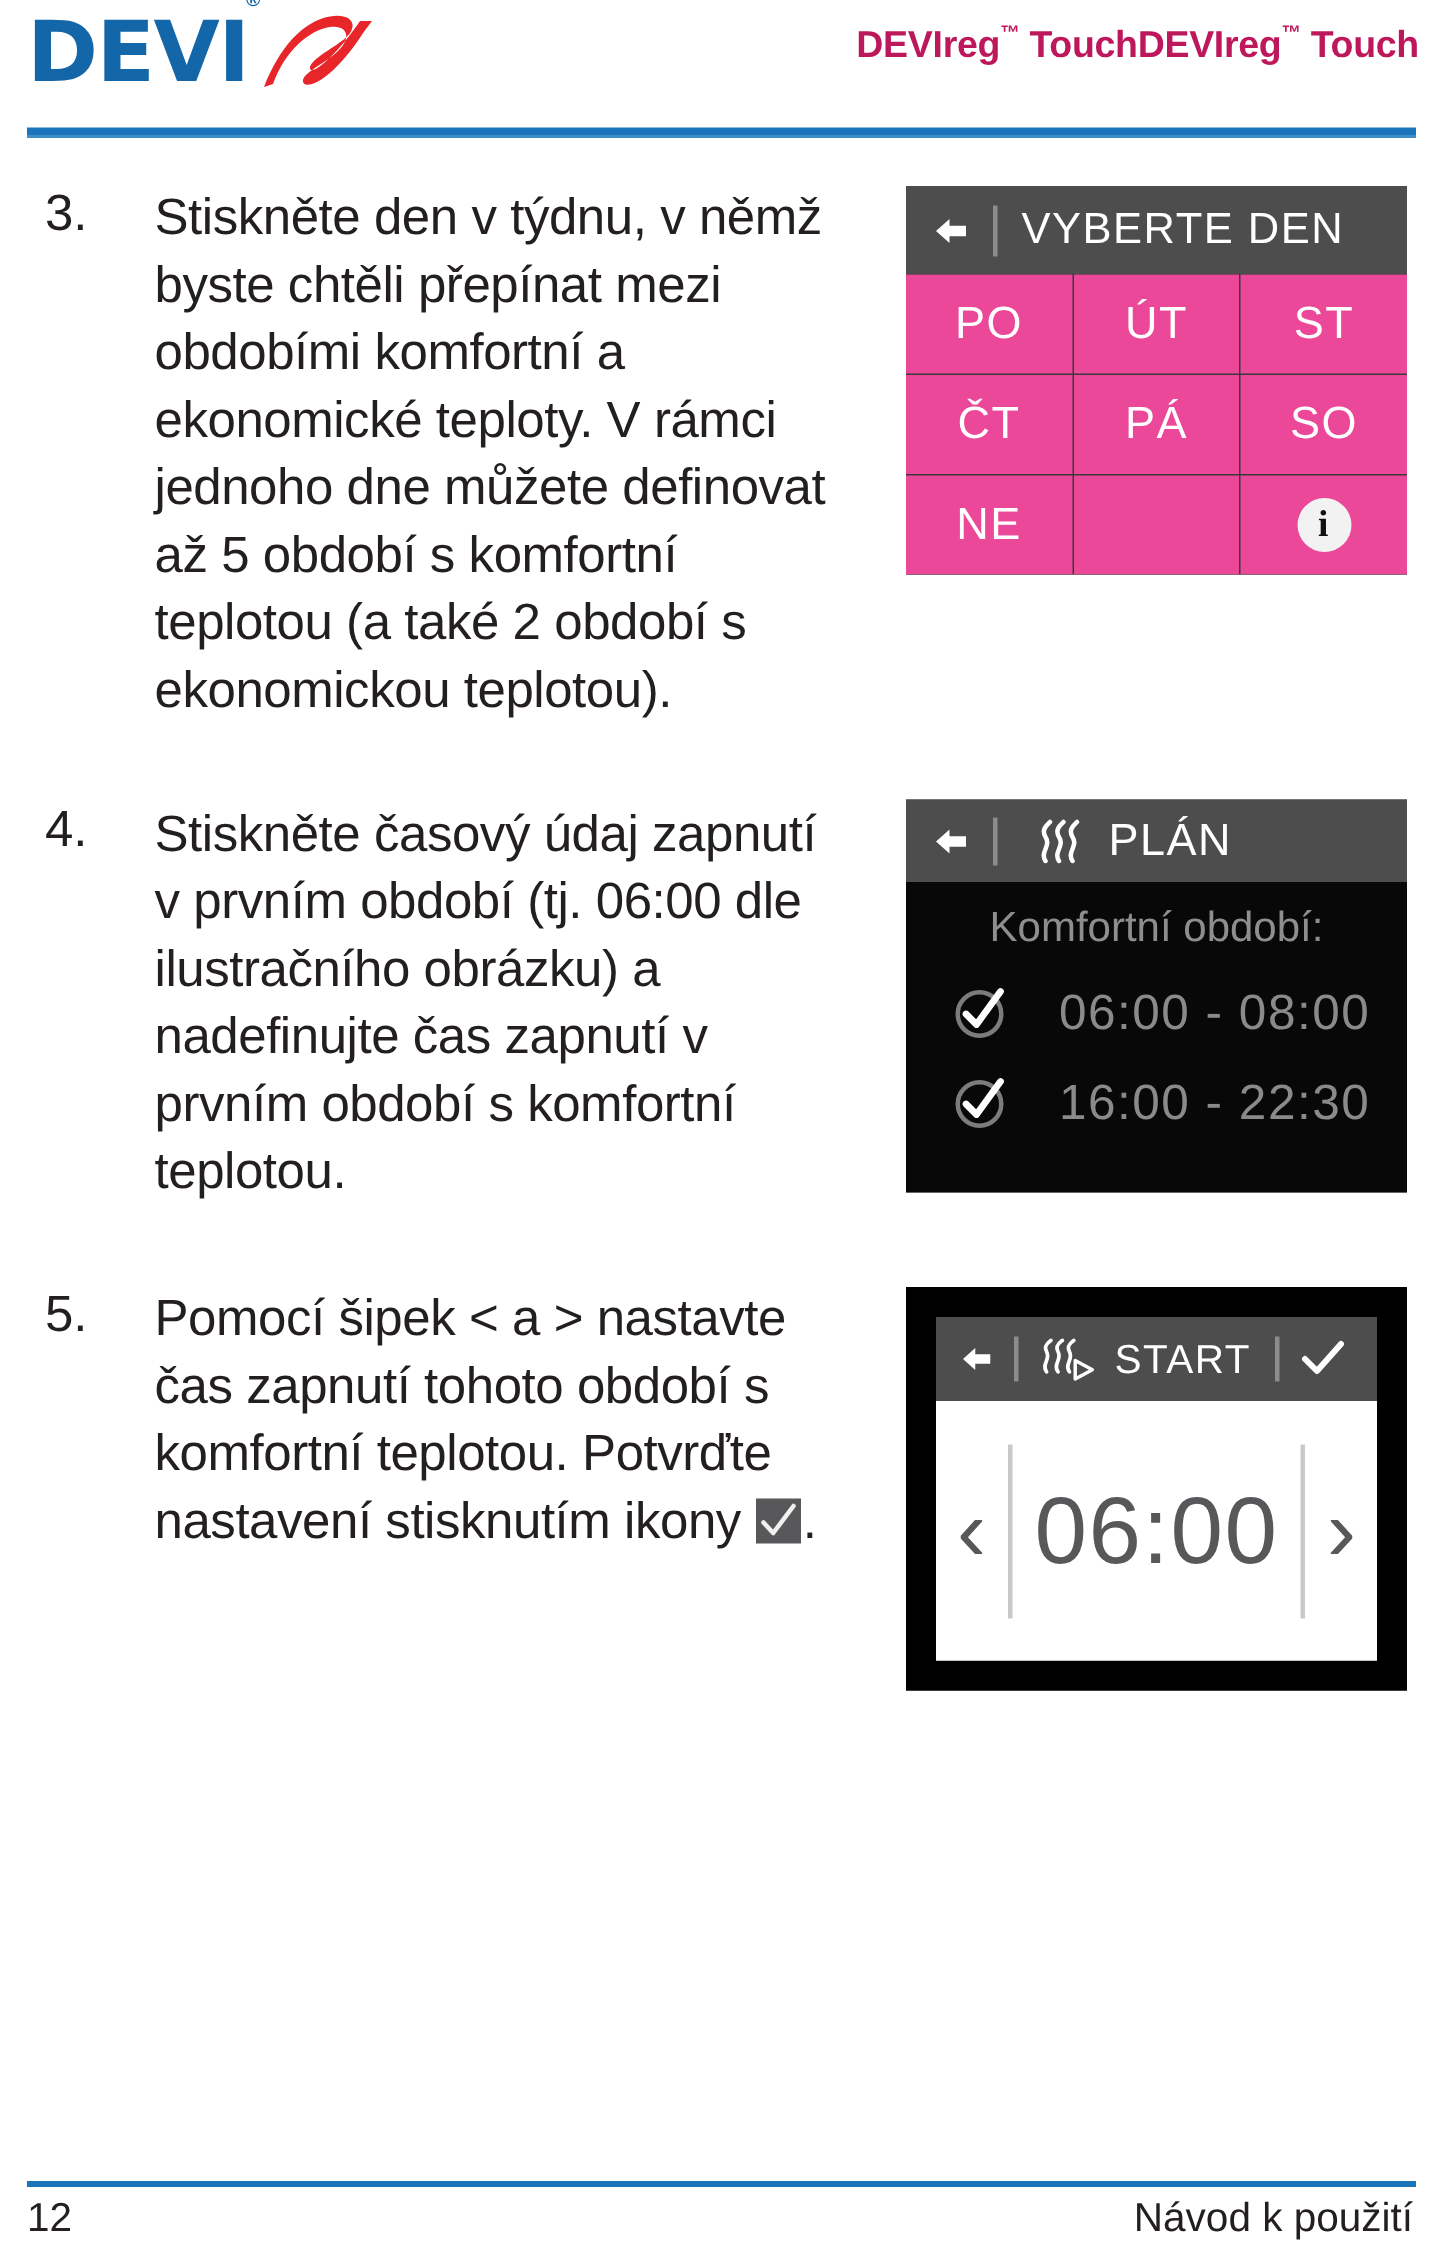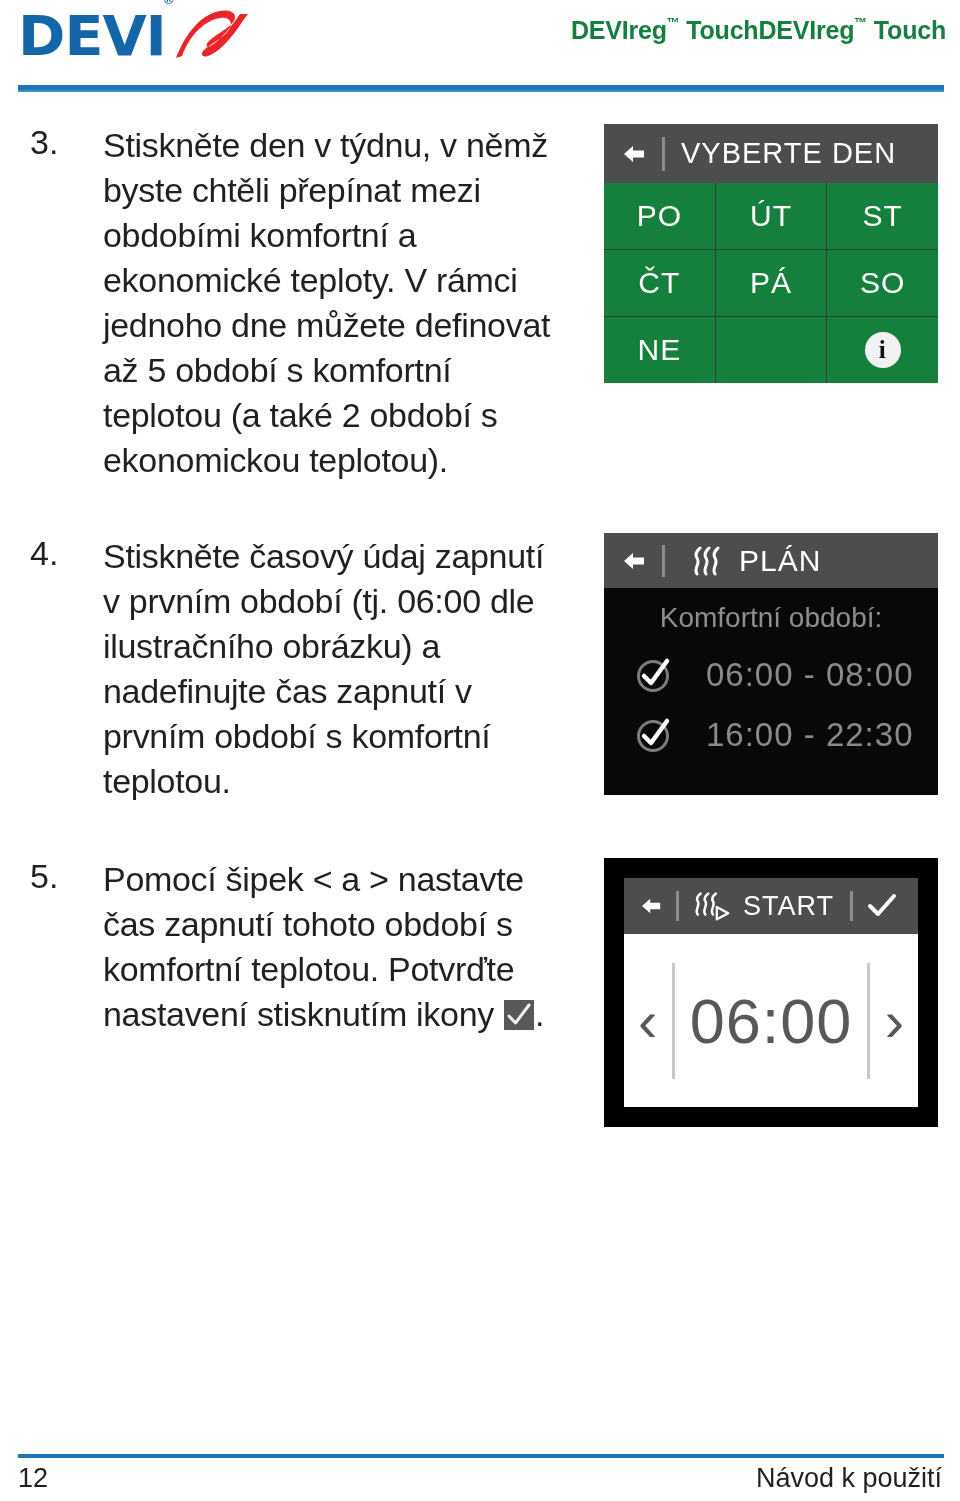--- a/index.html
+++ b/index.html
@@ -26,21 +26,21 @@
   }
   .logo-reg {
     font-size: 13px; color:#1366a8; font-weight:700;
     vertical-align: super; margin-left:1px; position:relative; top:-16px;
   }
   .logo-mark { margin-left: 2px; position:relative; top:2px; }
 
   .header-title {
     position:absolute; right:14px; top:16px;
     font-family:"Liberation Sans", sans-serif;
-    font-weight:700; font-size:25px; color:#15803d;
+    font-weight:700; font-size:25px; color:#be185d;
     white-space: nowrap;
     letter-spacing:-0.2px;
   }
   .header-title .tm { font-size:13px; vertical-align:super; position:relative; top:-3px; }
   .header-rule {
     position:absolute; left:18px; top:85px; width:926px; height:5px;
     background:#1b75bb;
   }
   .header-rule::after{
     content:""; position:absolute; left:0; bottom:-2px; width:100%; height:2px;
@@ -85,21 +85,21 @@
   }
 
   
   .day-grid {
     position:absolute; left:0; bottom:0; width:100%;
     display:grid; grid-template-columns:1fr 1fr 1fr; grid-template-rows:1fr 1fr 1fr;
     background:#3a3a3a;
     gap:1px;
   }
   .day-cell {
-    background:#15803d; display:flex; align-items:center; justify-content:center;
+    background:#ec4899; display:flex; align-items:center; justify-content:center;
     color:#fff; font-size:30px; letter-spacing:1px;
     font-family:"Liberation Sans", sans-serif;
   }
   .info-badge {
     width:36px; height:36px; border-radius:50%; background:#f2f2f2;
     color:#111; font-size:25px; font-weight:700; display:flex;
     align-items:center; justify-content:center; font-family:"Liberation Serif", serif;
   }
 
   

